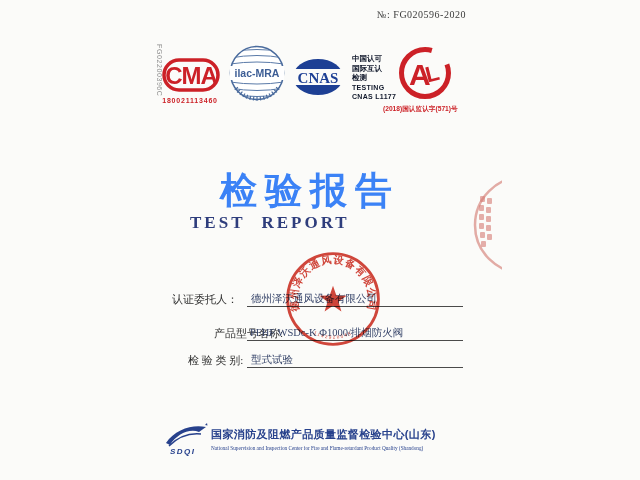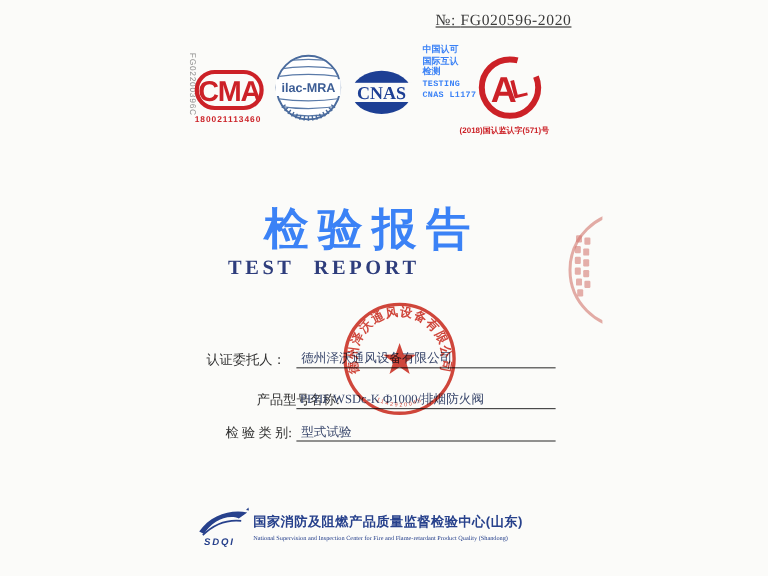--- a/index.html
+++ b/index.html
@@ -1,27 +1,27 @@
 <!DOCTYPE html>
 <html><head>
 <meta charset="utf-8">
 <style>
   html,body{margin:0;padding:0;}
   body{width:640px;height:480px;position:relative;background:#fbfbf9;overflow:hidden;
        font-family:"Liberation Serif",serif;}
   .abs{position:absolute;}
   
-  #report-no{left:363px;top:9px;font-size:13px;color:#3b3b3b;letter-spacing:.5px;text-decoration:underline;}
+  #report-no{left:377px;top:9px;font-size:10px;color:#3b3b3b;letter-spacing:.5px;}
   #side-code{left:163px;top:44px;font-size:7px;color:#8f8f8f;letter-spacing:.6px;
              font-family:"Liberation Sans",sans-serif;transform:rotate(90deg);
              transform-origin:top left;white-space:nowrap;}
   
   #cma-number{left:157px;top:97px;width:66px;text-align:center;font-size:7px;font-weight:bold;
               color:#cc2127;letter-spacing:.8px;font-family:"Liberation Sans",sans-serif;}
-  #cnas-caption{left:352px;top:38px;color:#3b82f6;font-family:Liberation Mono, monospace;}
+  #cnas-caption{left:352px;top:54px;color:#0f172a;font-family:Liberation Sans, sans-serif;}
   #cnas-caption .cl{font-size:7.5px;font-weight:bold;line-height:9.5px;}
   #cnas-caption .el{font-size:7px;font-weight:bold;line-height:9.5px;letter-spacing:.3px;}
   #cal-caption{left:383px;top:104px;font-size:7px;color:#cc2127;white-space:nowrap;
                transform:scale(.95);transform-origin:left top;font-weight:bold;
                font-family:"Liberation Sans",sans-serif;}
   
   #title-cn{left:190px;top:166px;width:240px;text-align:center;font-size:37px;font-weight:bold;
             color:#3b82f6;letter-spacing:8px;font-family:"Liberation Sans",sans-serif;
             white-space:nowrap;}
   #title-en{left:190px;top:213px;width:240px;text-align:left;font-size:17px;font-weight:bold;

